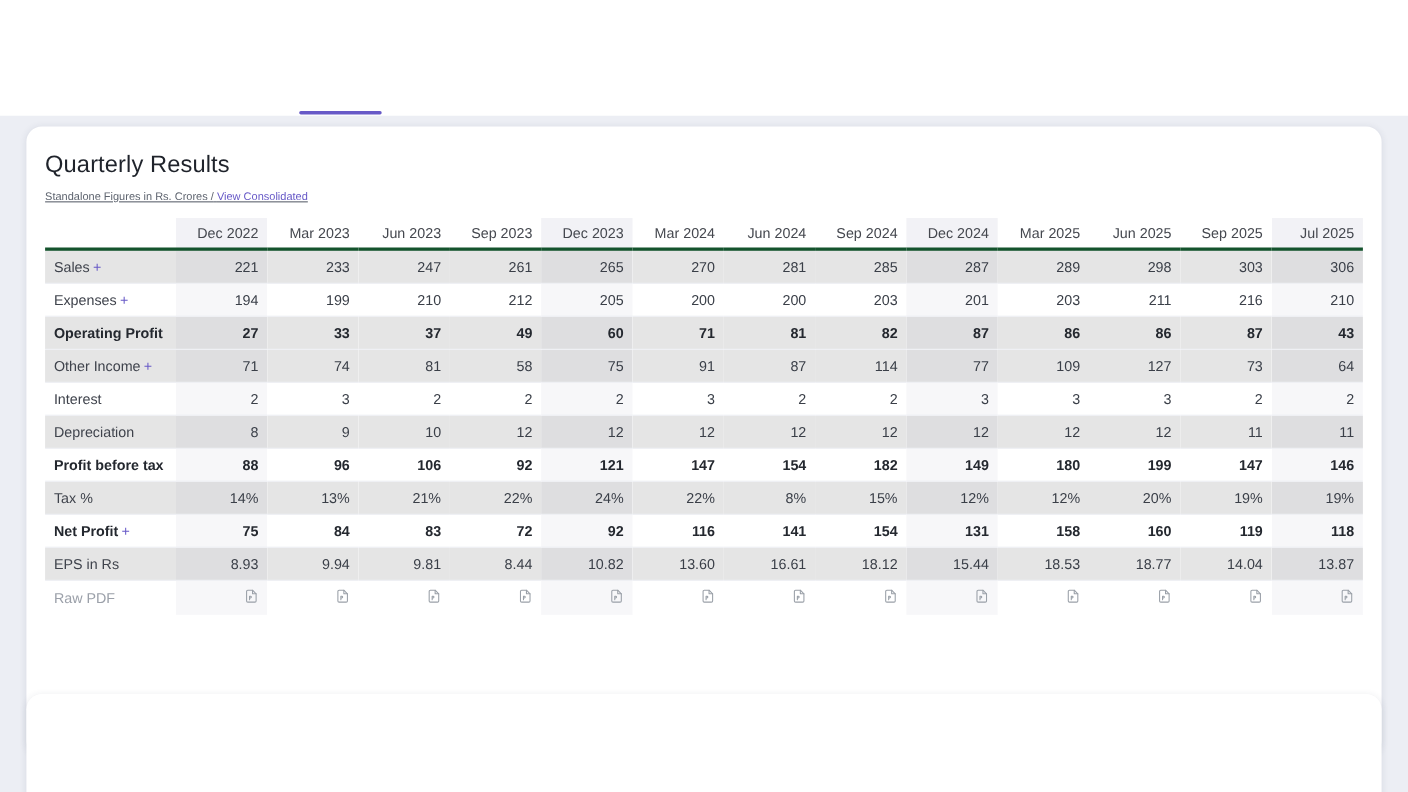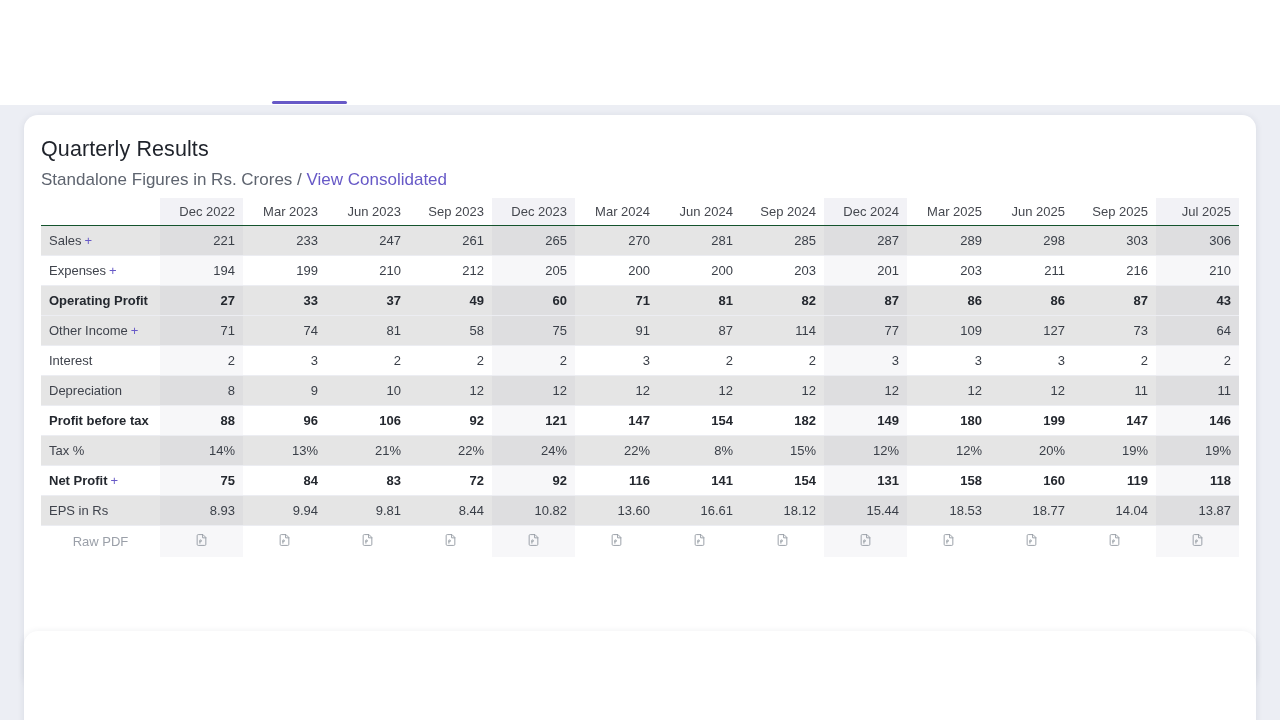--- a/index.html
+++ b/index.html
@@ -26,47 +26,47 @@
     background:#ffffff; border-radius:14px;
     box-shadow:0 1px 7px rgba(35,45,80,0.10);
     z-index:2; overflow:hidden;
   }
   .card-inner { padding:21px 17px 0 17px; }
   .card-title {
     margin:0; font-size:21.5px; line-height:26px; font-weight:500;
     color:#1f232b; letter-spacing:0.1px;
   }
   .card-subtitle {
-    margin-top:9px; font-size:17px; line-height:17px; color:#5e646f;
+    margin-top:9px; font-size:10px; line-height:17px; color:#5e646f;text-decoration:underline;
   }
   .card-subtitle a {
     text-decoration:none; cursor:pointer;
   }
   table.qtable {
     width:100%; border-collapse:collapse; table-layout:fixed;
     margin-top:10px; font-size:13px;
   }
   .qtable th {
     font-weight:400; color:#45484f; text-align:right;
-    padding:6px 8px; border-bottom:1px solid #14532d;
+    padding:6px 8px; border-bottom:3px solid #14532d;
     white-space:nowrap; overflow:hidden;
   }
   .qtable th:not(:first-child) { width:83px; }
   .qtable th:first-child { text-align:left; }
   .qtable td {
     text-align:right; padding:7px 8px; color:#3a3f48;
     border-bottom:1px solid #ecedf2; white-space:nowrap; overflow:hidden;
     height:29px;
   }
   .qtable td:first-child { text-align:left; color:#3f434c; }
   .qtable tr.stripe { background:#e5e5e5; }
   .qtable tr.bold td { font-weight:700; color:#24282f; }
   .qtable th.dec { background:#f2f2f6; }
   .qtable td.dec { background:rgba(105,112,145,0.055); }
-  .qtable tr:last-child td { border-bottom:none;text-align:center; }
+  .qtable tr:last-child td { border-bottom:none; }
   .qtable tr.rawpdf td:first-child { color:#9ba0a9; }
   .plus { font-weight:400; margin-left:3px; }
   .pdf-btn {
     display:inline-block; cursor:pointer; line-height:0;
   }
   .card-next {
     position:absolute; top:631px; left:24px; width:1232px; height:120px;
     background:#ffffff; border-radius:14px;
     box-shadow:0 1px 7px rgba(35,45,80,0.10); z-index:2;
   }

